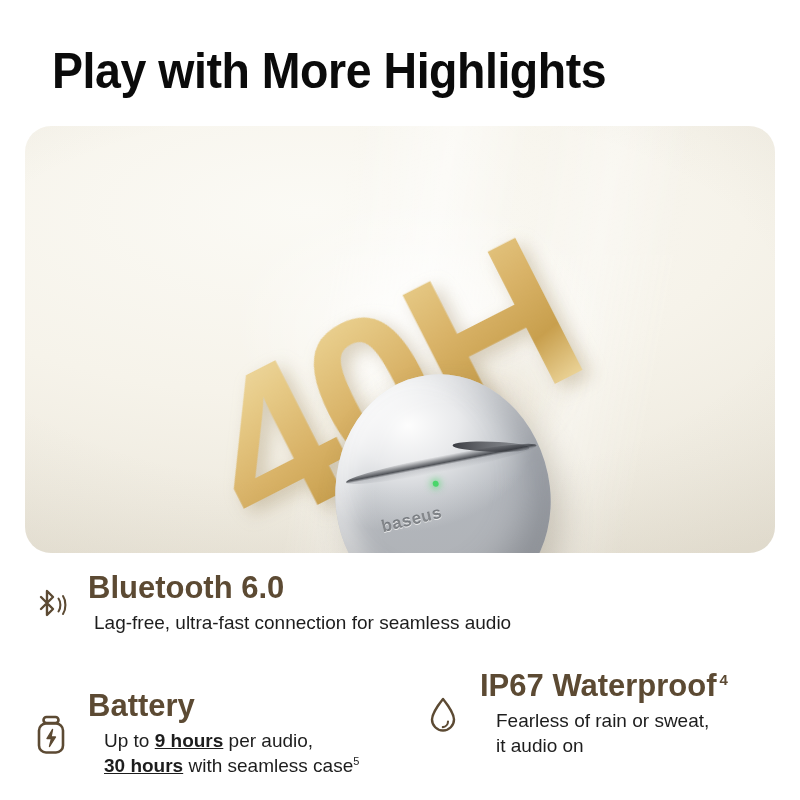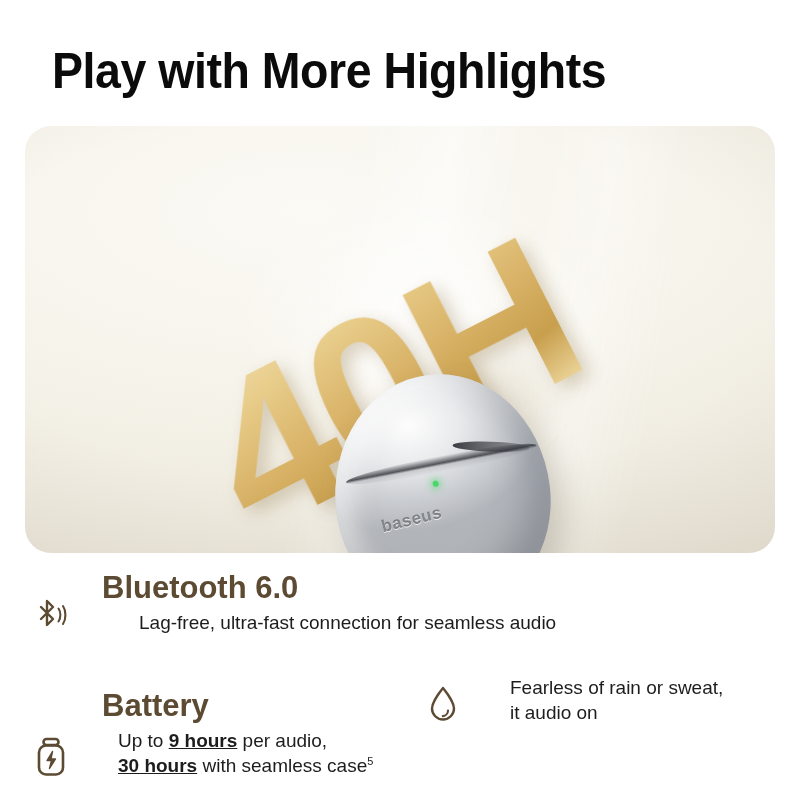--- a/index.html
+++ b/index.html
@@ -154,22 +154,22 @@
     letter-spacing: .5px;
     color: rgba(70,74,80,.62);
     transform: rotate(-7deg);
     text-shadow: 0 1px 0 rgba(255,255,255,.7);
   }
 
   
   .feature {
     position: absolute;
     display: flex;
-    align-items: flex-end;
-    gap: 28px;
+    align-items: center;
+    gap: 14px;
   }
   #feature-bluetooth { left: 28px; top: 572px; }
   #feature-battery   { left: 28px; top: 690px; }
   #feature-waterproof{ left: 420px; top: 670px; }
 
   .feat-icon { flex: none; width: 46px; display: flex; justify-content: center; padding-top: 3px; }
   .feat-body { }
   .feat-title {
     font-size: 31px;
     font-weight: bold;
@@ -178,21 +178,21 @@
     white-space: nowrap;
   }
   .feat-title sup { font-size: 15px; font-weight: bold; margin-left: 3px; vertical-align: super; }
   .feat-desc {
     font-size: 19px;
     color: #1d1d1d;
     line-height: 1.32;
     margin-top: 5px;
     white-space: nowrap;
   }
-  #feature-bluetooth .feat-desc { margin-left: 37px; }
+  #feature-bluetooth .feat-desc { margin-left: 6px; }
   #feature-battery .feat-desc,
   #feature-waterproof .feat-desc { margin-left: 16px; }
   .feat-desc b { font-weight: bold; text-decoration: underline; }
   .feat-desc sup { font-size: 11px; vertical-align: super; }
 </style>
 </head>
 <body>
 
 <div class="page-title">Play with More Highlights</div>
 
@@ -249,18 +249,19 @@
 </div>
 
 <div class="feature" id="feature-waterproof">
   <div class="feat-icon">
     <svg width="38" height="42" viewBox="0 0 38 42" fill="none" stroke="#5c4a33" stroke-width="2.4" stroke-linecap="round" stroke-linejoin="round">
       <path d="M19 5 C19 5 30 18.5 30 25.5 C30 31.5 25.1 36.5 19 36.5 C12.9 36.5 8 31.5 8 25.5 C8 18.5 19 5 19 5 Z"></path>
       <path d="M24 27.5 C24 30.6 21.6 32.9 18.8 33.1" stroke-width="2.1"></path>
     </svg>
   </div>
   <div class="feat-body">
+    <div class="feat-title"><span>IP67 Waterproof</span><sup>4</sup></div>
     <div class="feat-desc">
       <span>Fearless of rain or sweat,</span><br>
       <span>it audio on</span>
     </div>
   </div>
 </div>
 
 </body></html>

